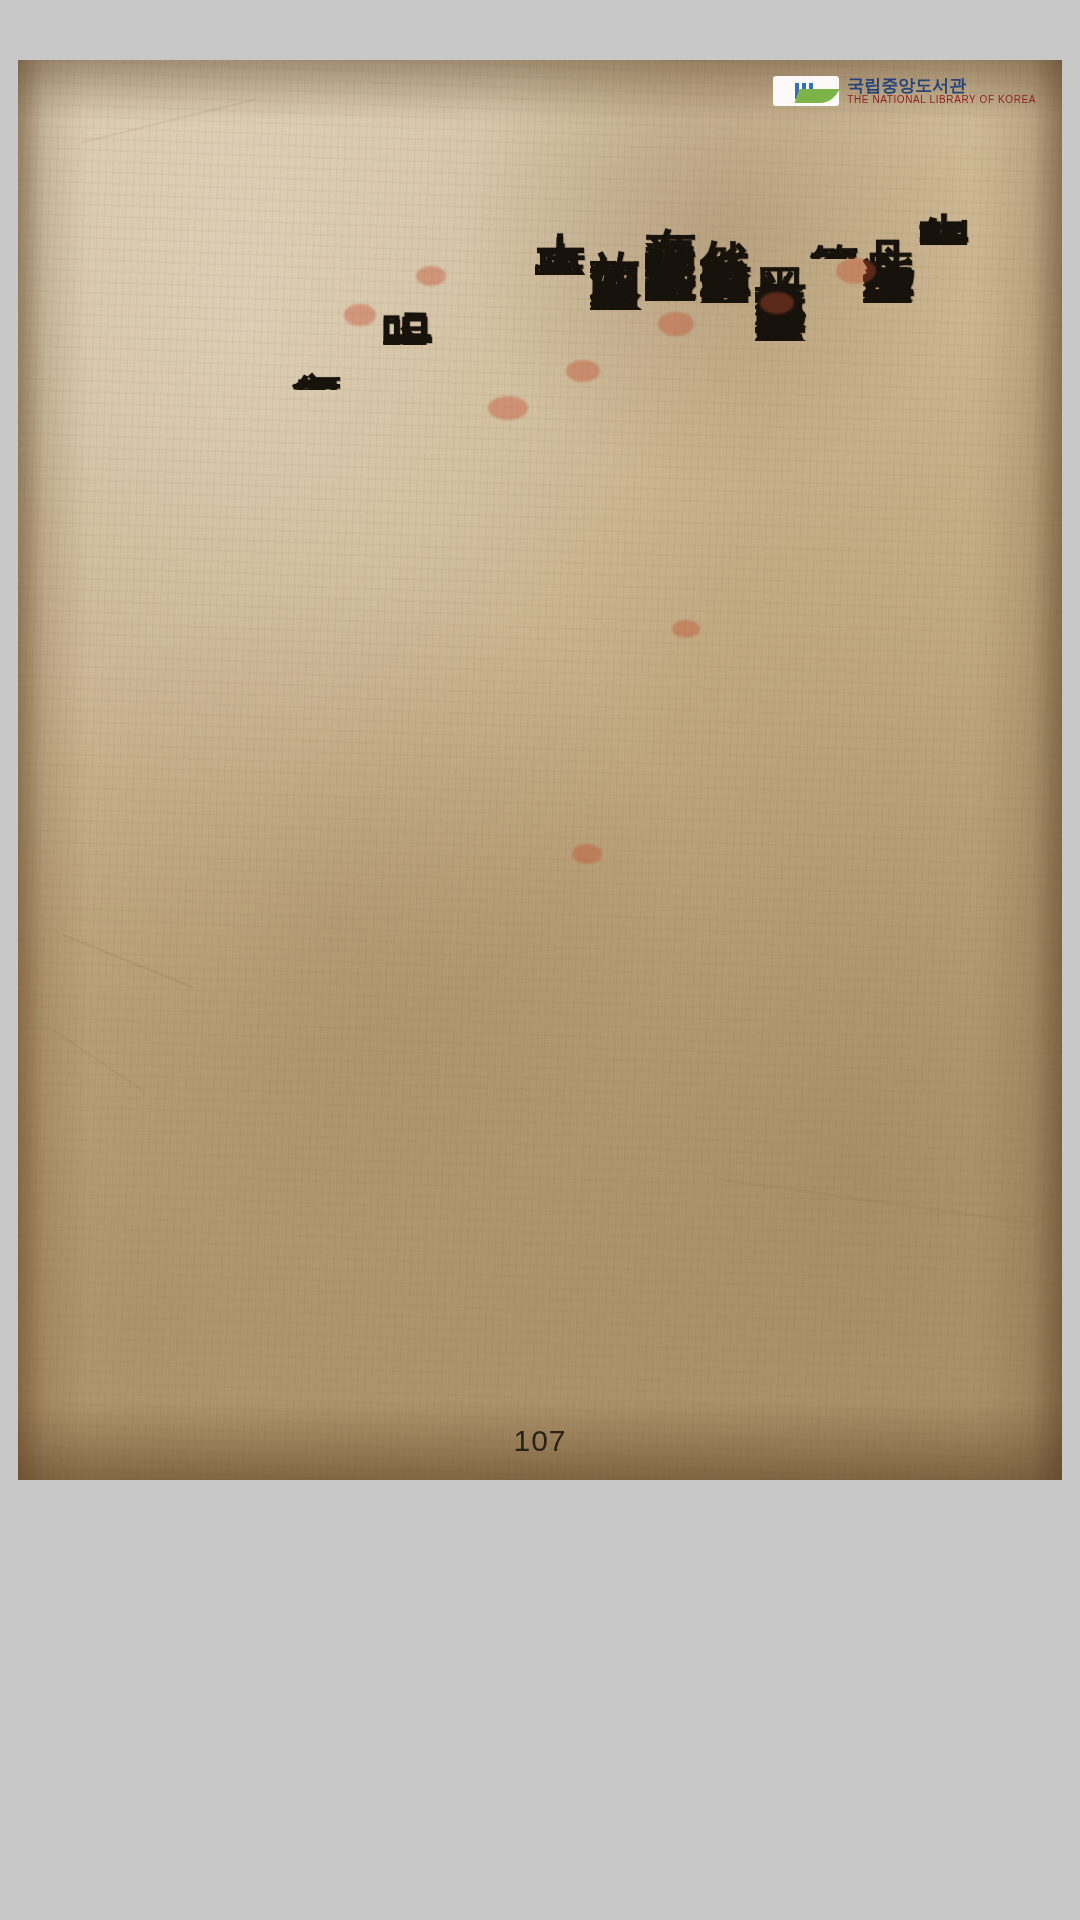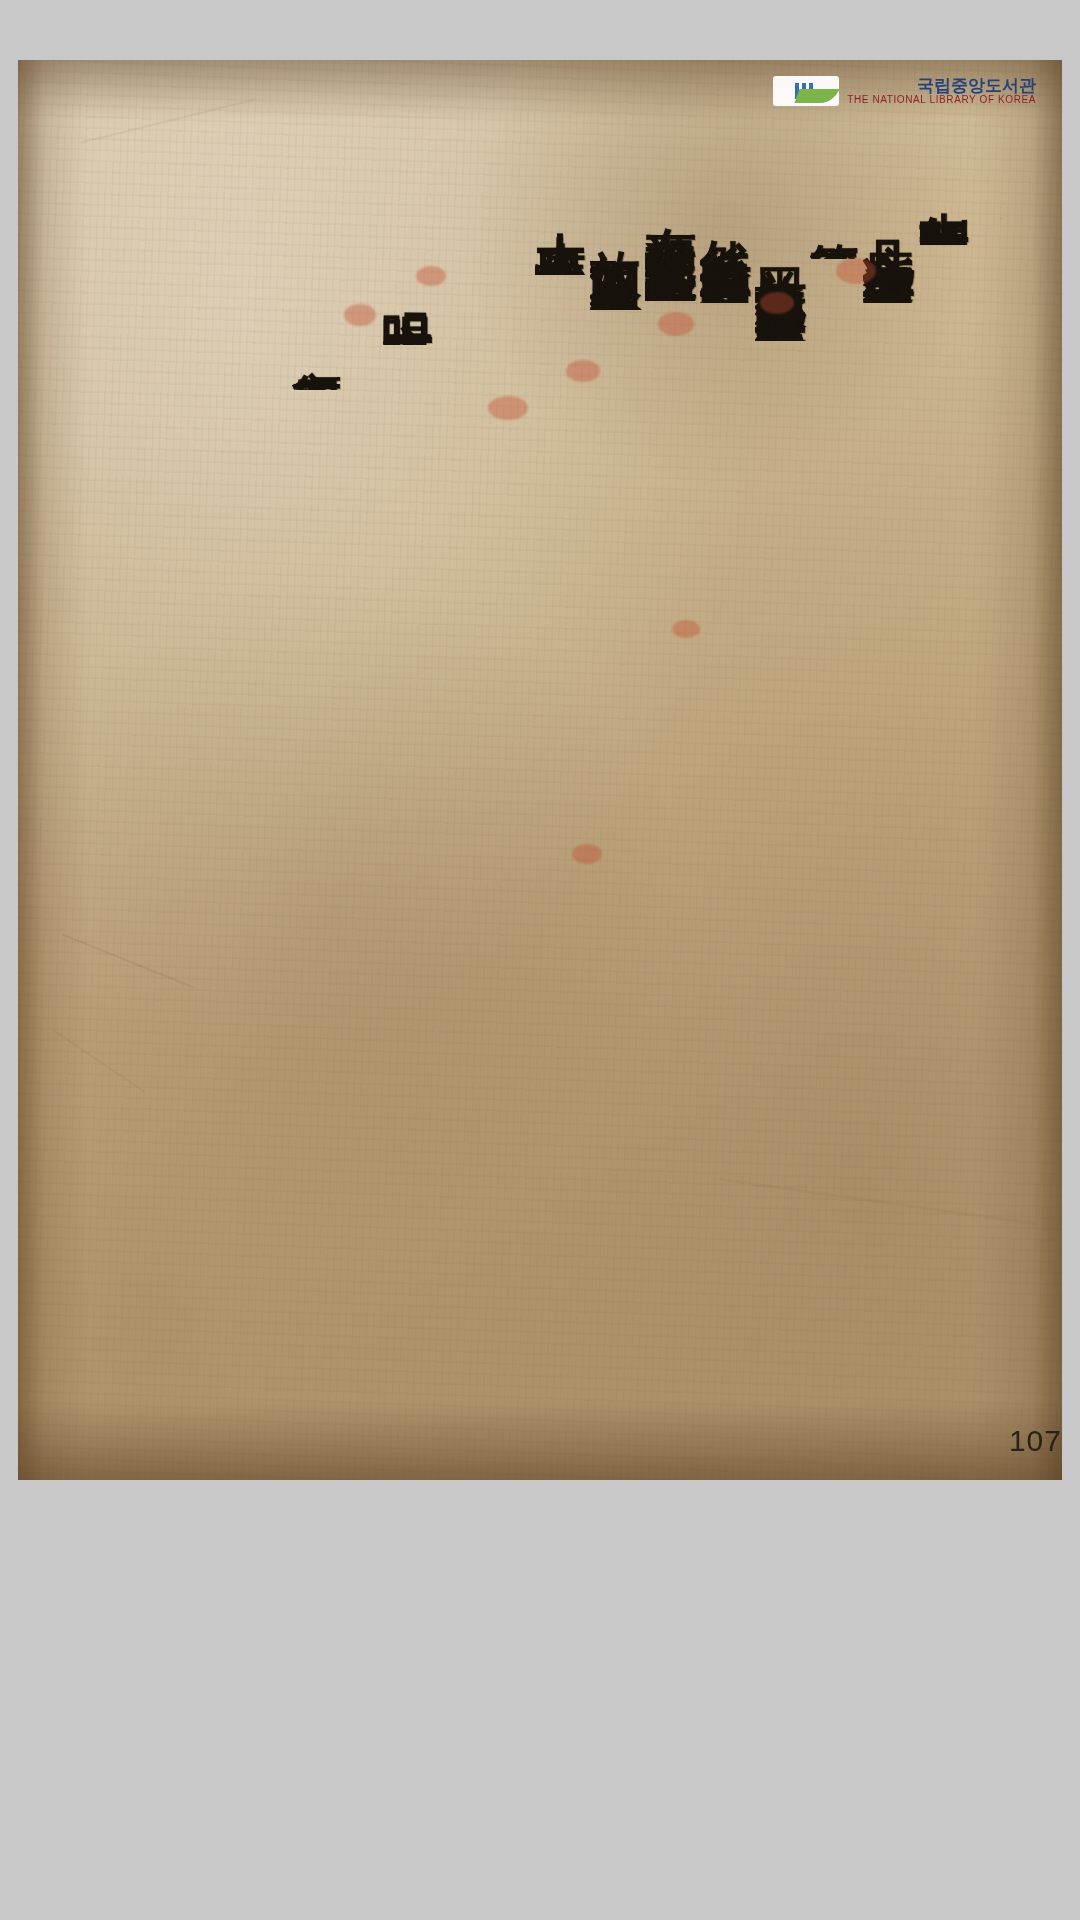--- a/index.html
+++ b/index.html
@@ -101,21 +101,20 @@
     border-radius: 0 0 14px 0;
     transform: skewX(-20deg);
   }
   #wm-text { line-height: 1.05; text-align: left; }
   #wm-ko {
     font-family: "DejaVu Sans", sans-serif;
     font-size: 17px;
     font-weight: bold;
     color: #1c3f7a;
     white-space: nowrap;
-    text-align: right;
   }
   #wm-en {
     font-family: "Liberation Sans", sans-serif;
     font-size: 10px;
     letter-spacing: 0.6px;
     color: #8a1b22;
     white-space: nowrap;
   }
 
   
@@ -172,21 +171,21 @@
     z-index: 5;
     pointer-events: none;
   }
 
   
   #page-number {
     position: absolute;
     left: 0;
     right: 0;
     bottom: 22px;
-    text-align: right;
+    text-align: center;
     font-family: "Liberation Sans", sans-serif;
     font-size: 30px;
     color: #2a2118;
     letter-spacing: 1px;
     z-index: 7;
   }
 
   
   .crease {
     position: absolute;

